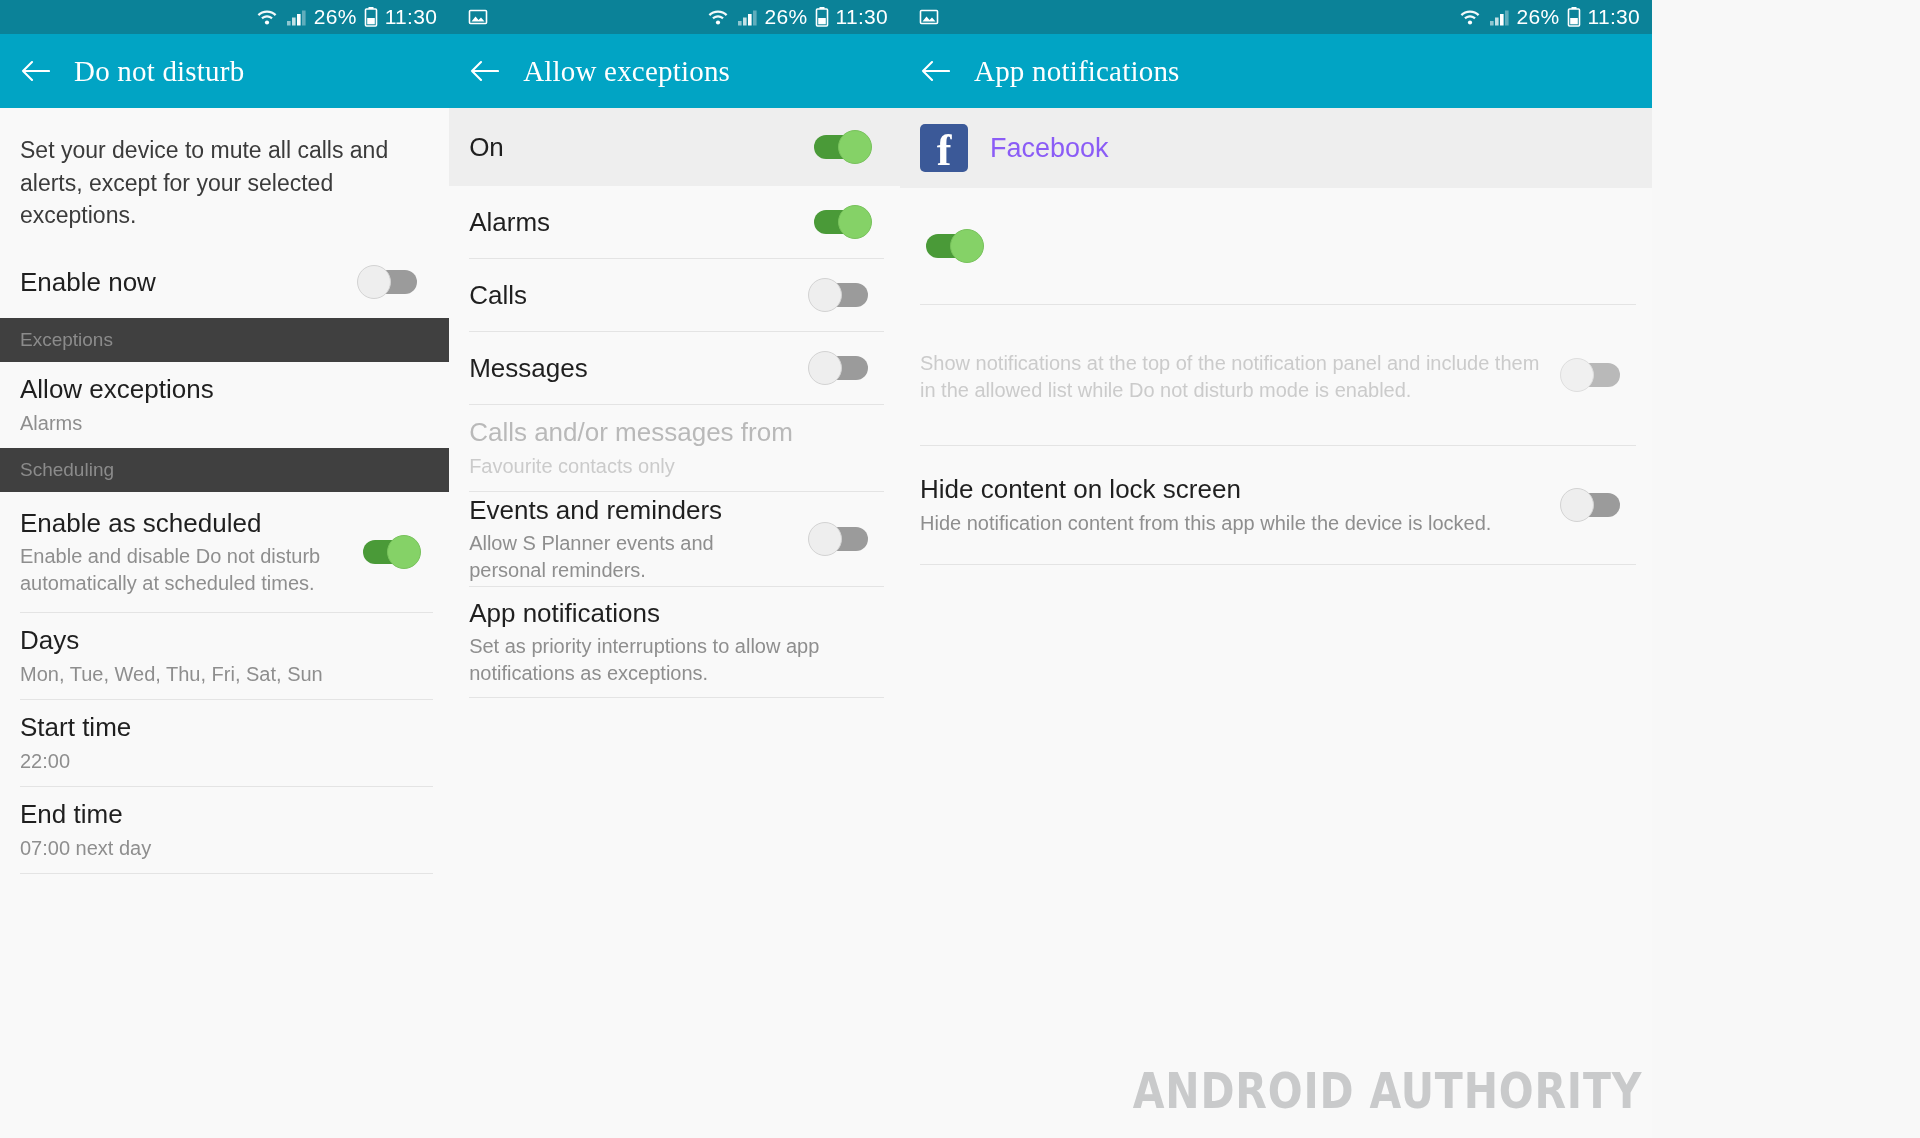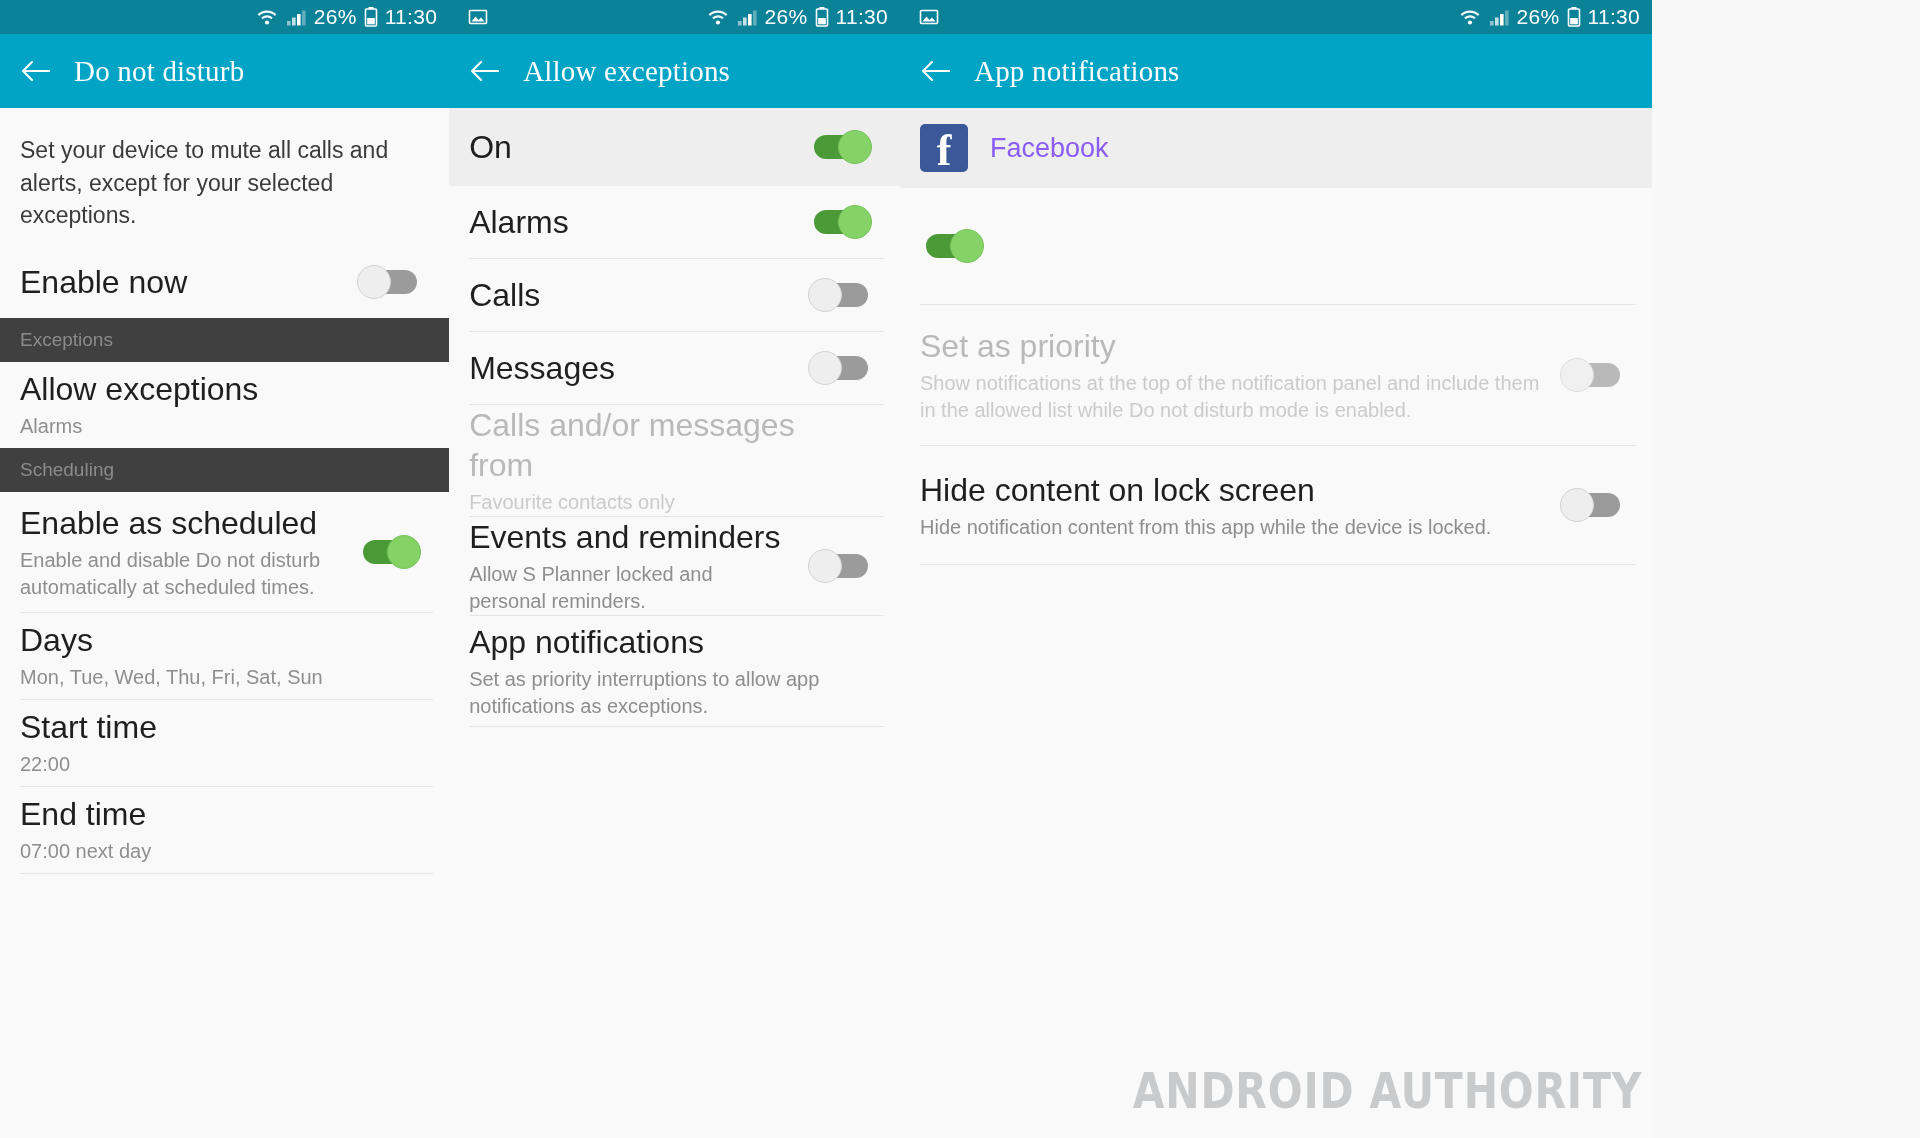--- a/index.html
+++ b/index.html
@@ -87,21 +87,21 @@
     display: flex;
     align-items: center;
     justify-content: space-between;
     padding: 0 20px 0 20px;
     min-height: 72px;
     position: relative;
   }
   .row.switch-row { padding-right: 26px; }
   .row-text { flex: 1; padding-right: 16px; }
   .row-title {
-    font-size: 32px;
+    font-size: 26px;
     color: #1f1f1f;
     line-height: 1.25;
     font-weight: 400;
   }
   .row-sub {
     font-size: 20px;
     color: #8e8e8e;
     line-height: 1.35;
     margin-top: 4px;
   }
@@ -386,21 +386,21 @@
         <div class="row-text">
           <div class="row-title">Calls and/or messages from</div>
           <div class="row-sub">Favourite contacts only</div>
         </div>
       </div>
       <div class="divider"></div>
 
       <div class="row switch-row" style="min-height:94px;">
         <div class="row-text">
           <div class="row-title">Events and reminders</div>
-          <div class="row-sub">Allow S Planner locked and personal reminders.</div>
+          <div class="row-sub">Allow S Planner events and personal reminders.</div>
         </div>
         <div class="toggle">
           <div class="track"></div>
           <div class="knob"></div>
         </div>
       </div>
       <div class="divider"></div>
 
       <div class="row" style="min-height:110px;">
         <div class="row-text">
@@ -460,21 +460,20 @@
       <div class="row switch-row" style="min-height:116px;">
         <div class="toggle on">
           <div class="track"></div>
           <div class="knob"></div>
         </div>
       </div>
       <div class="divider"></div>
 
       <div class="row switch-row disabled" style="min-height:140px;">
         <div class="row-text">
-          <div class="row-title">Set as priority</div>
           <div class="row-sub">Show notifications at the top of the notification panel and include them in the allowed list while Do not disturb mode is enabled.</div>
         </div>
         <div class="toggle off-dim">
           <div class="track"></div>
           <div class="knob"></div>
         </div>
       </div>
       <div class="divider"></div>
 
       <div class="row switch-row" style="min-height:118px;">

